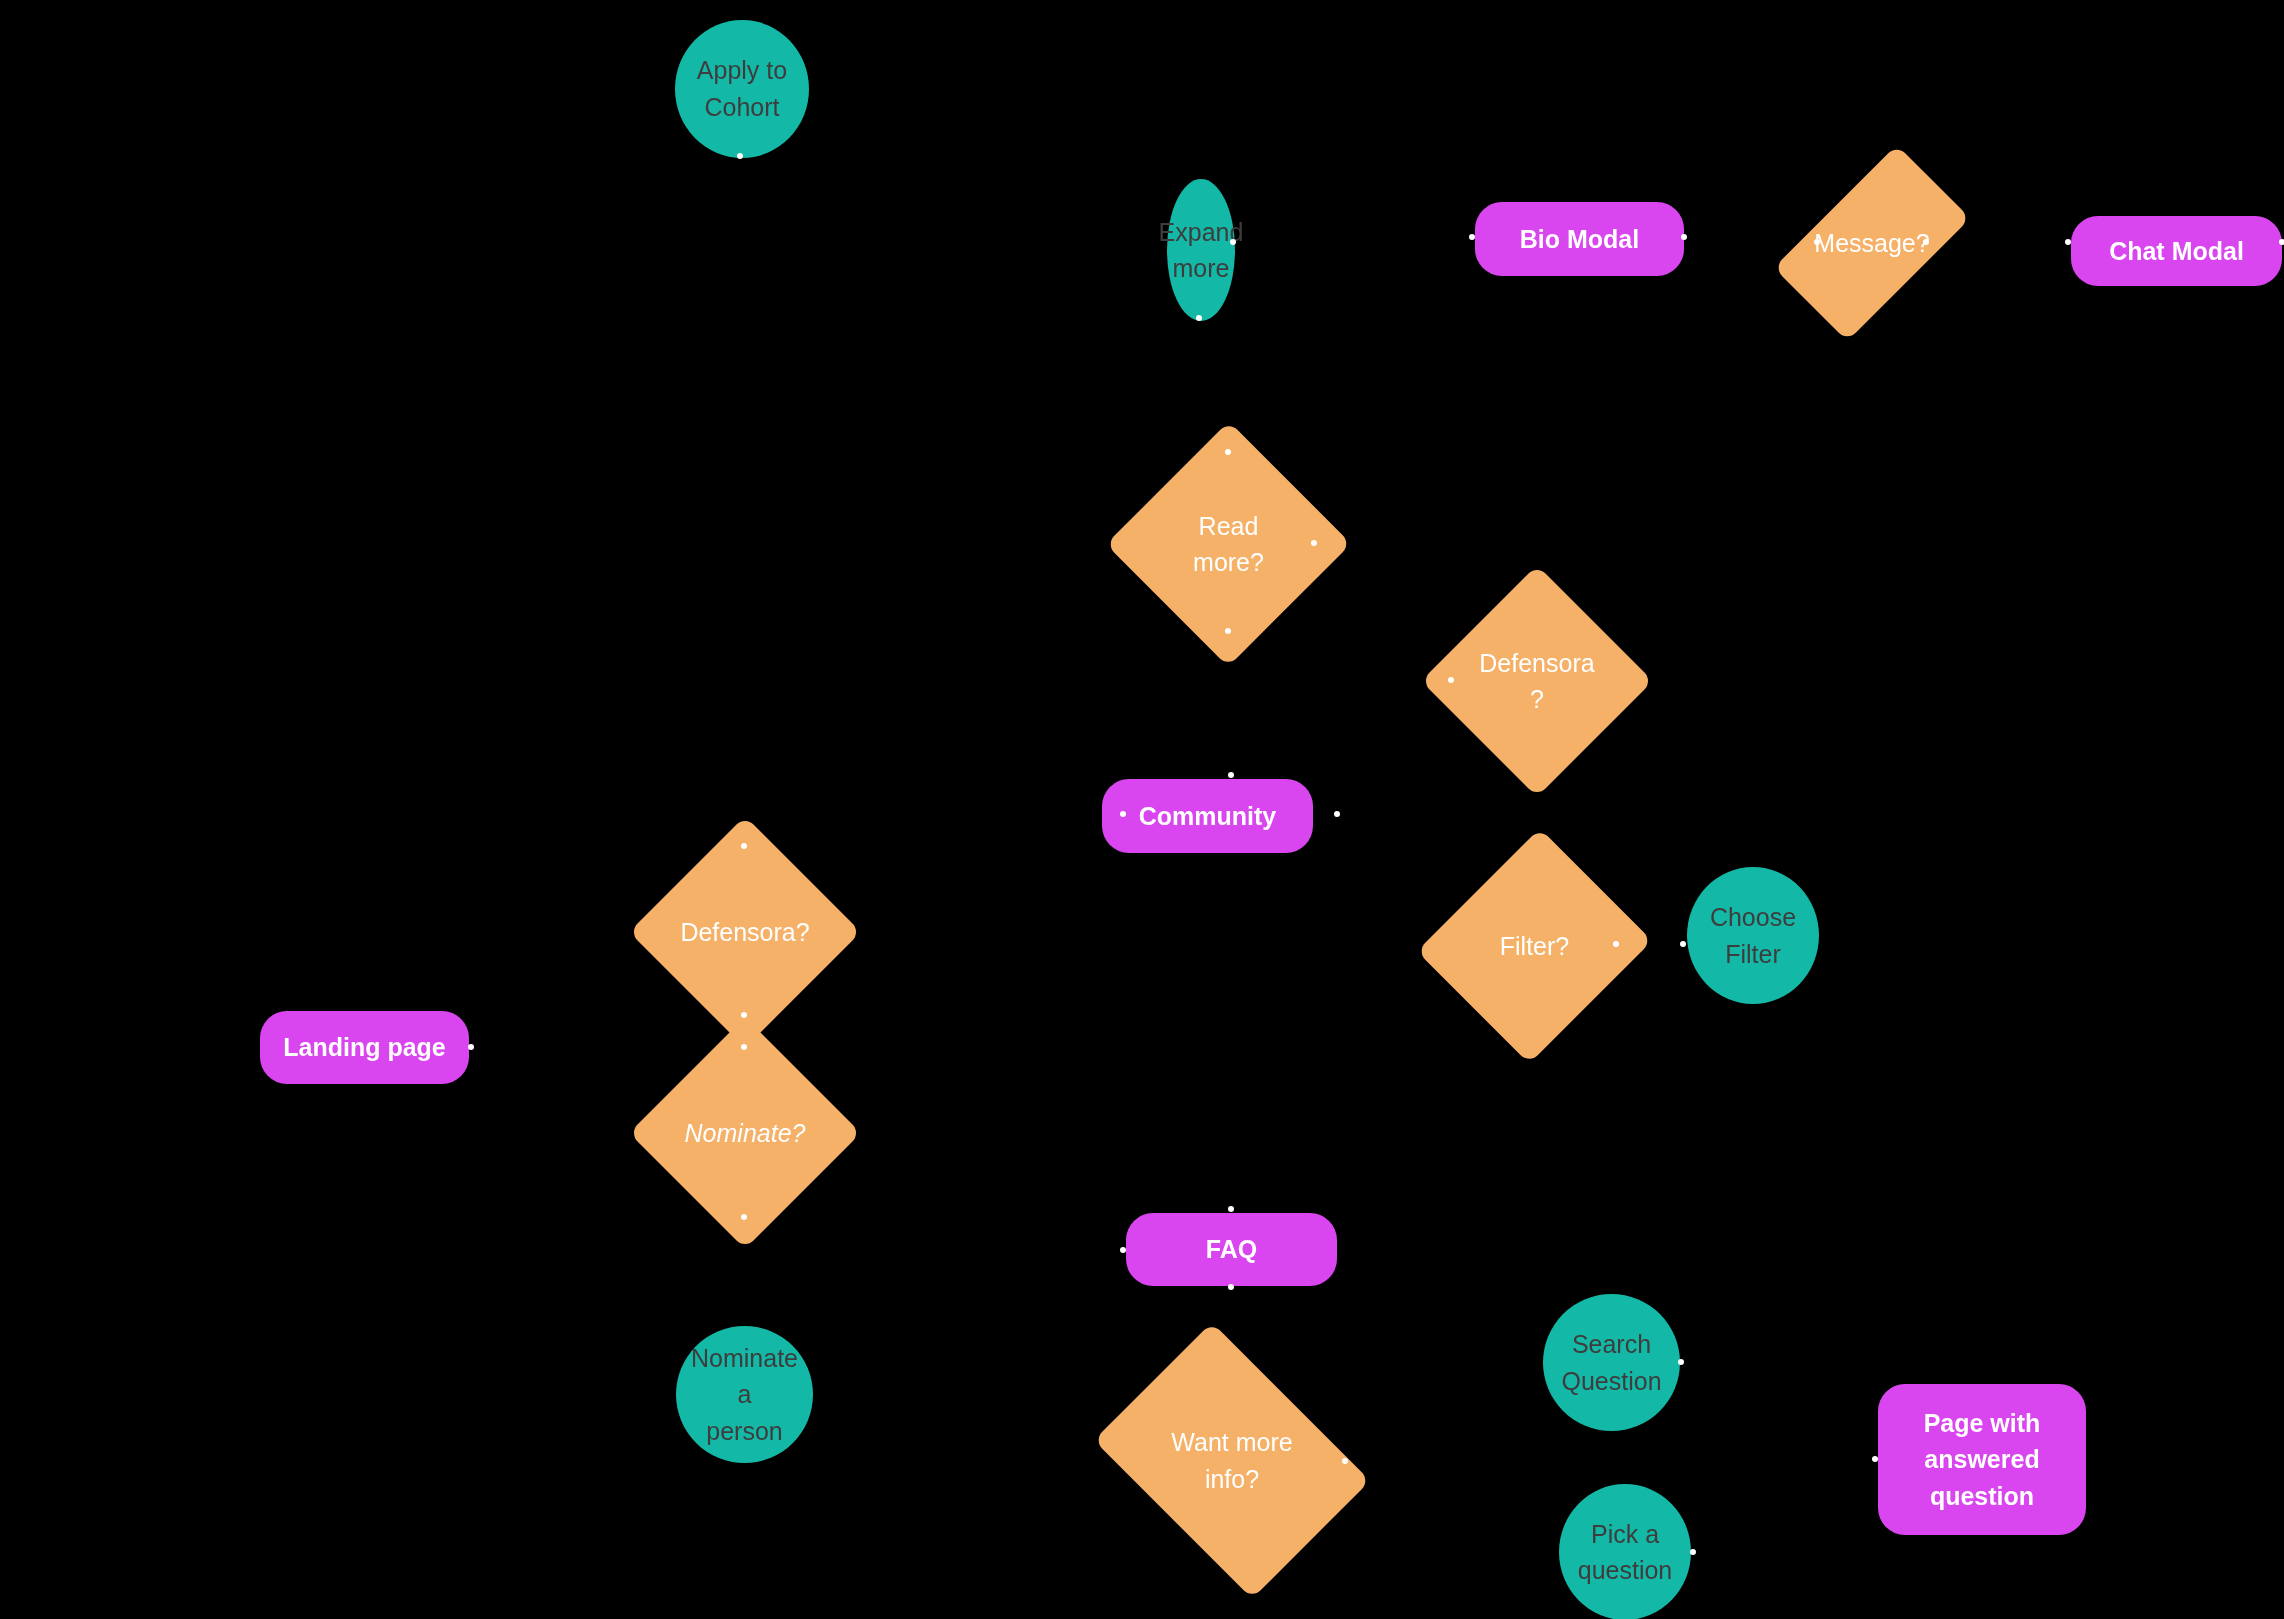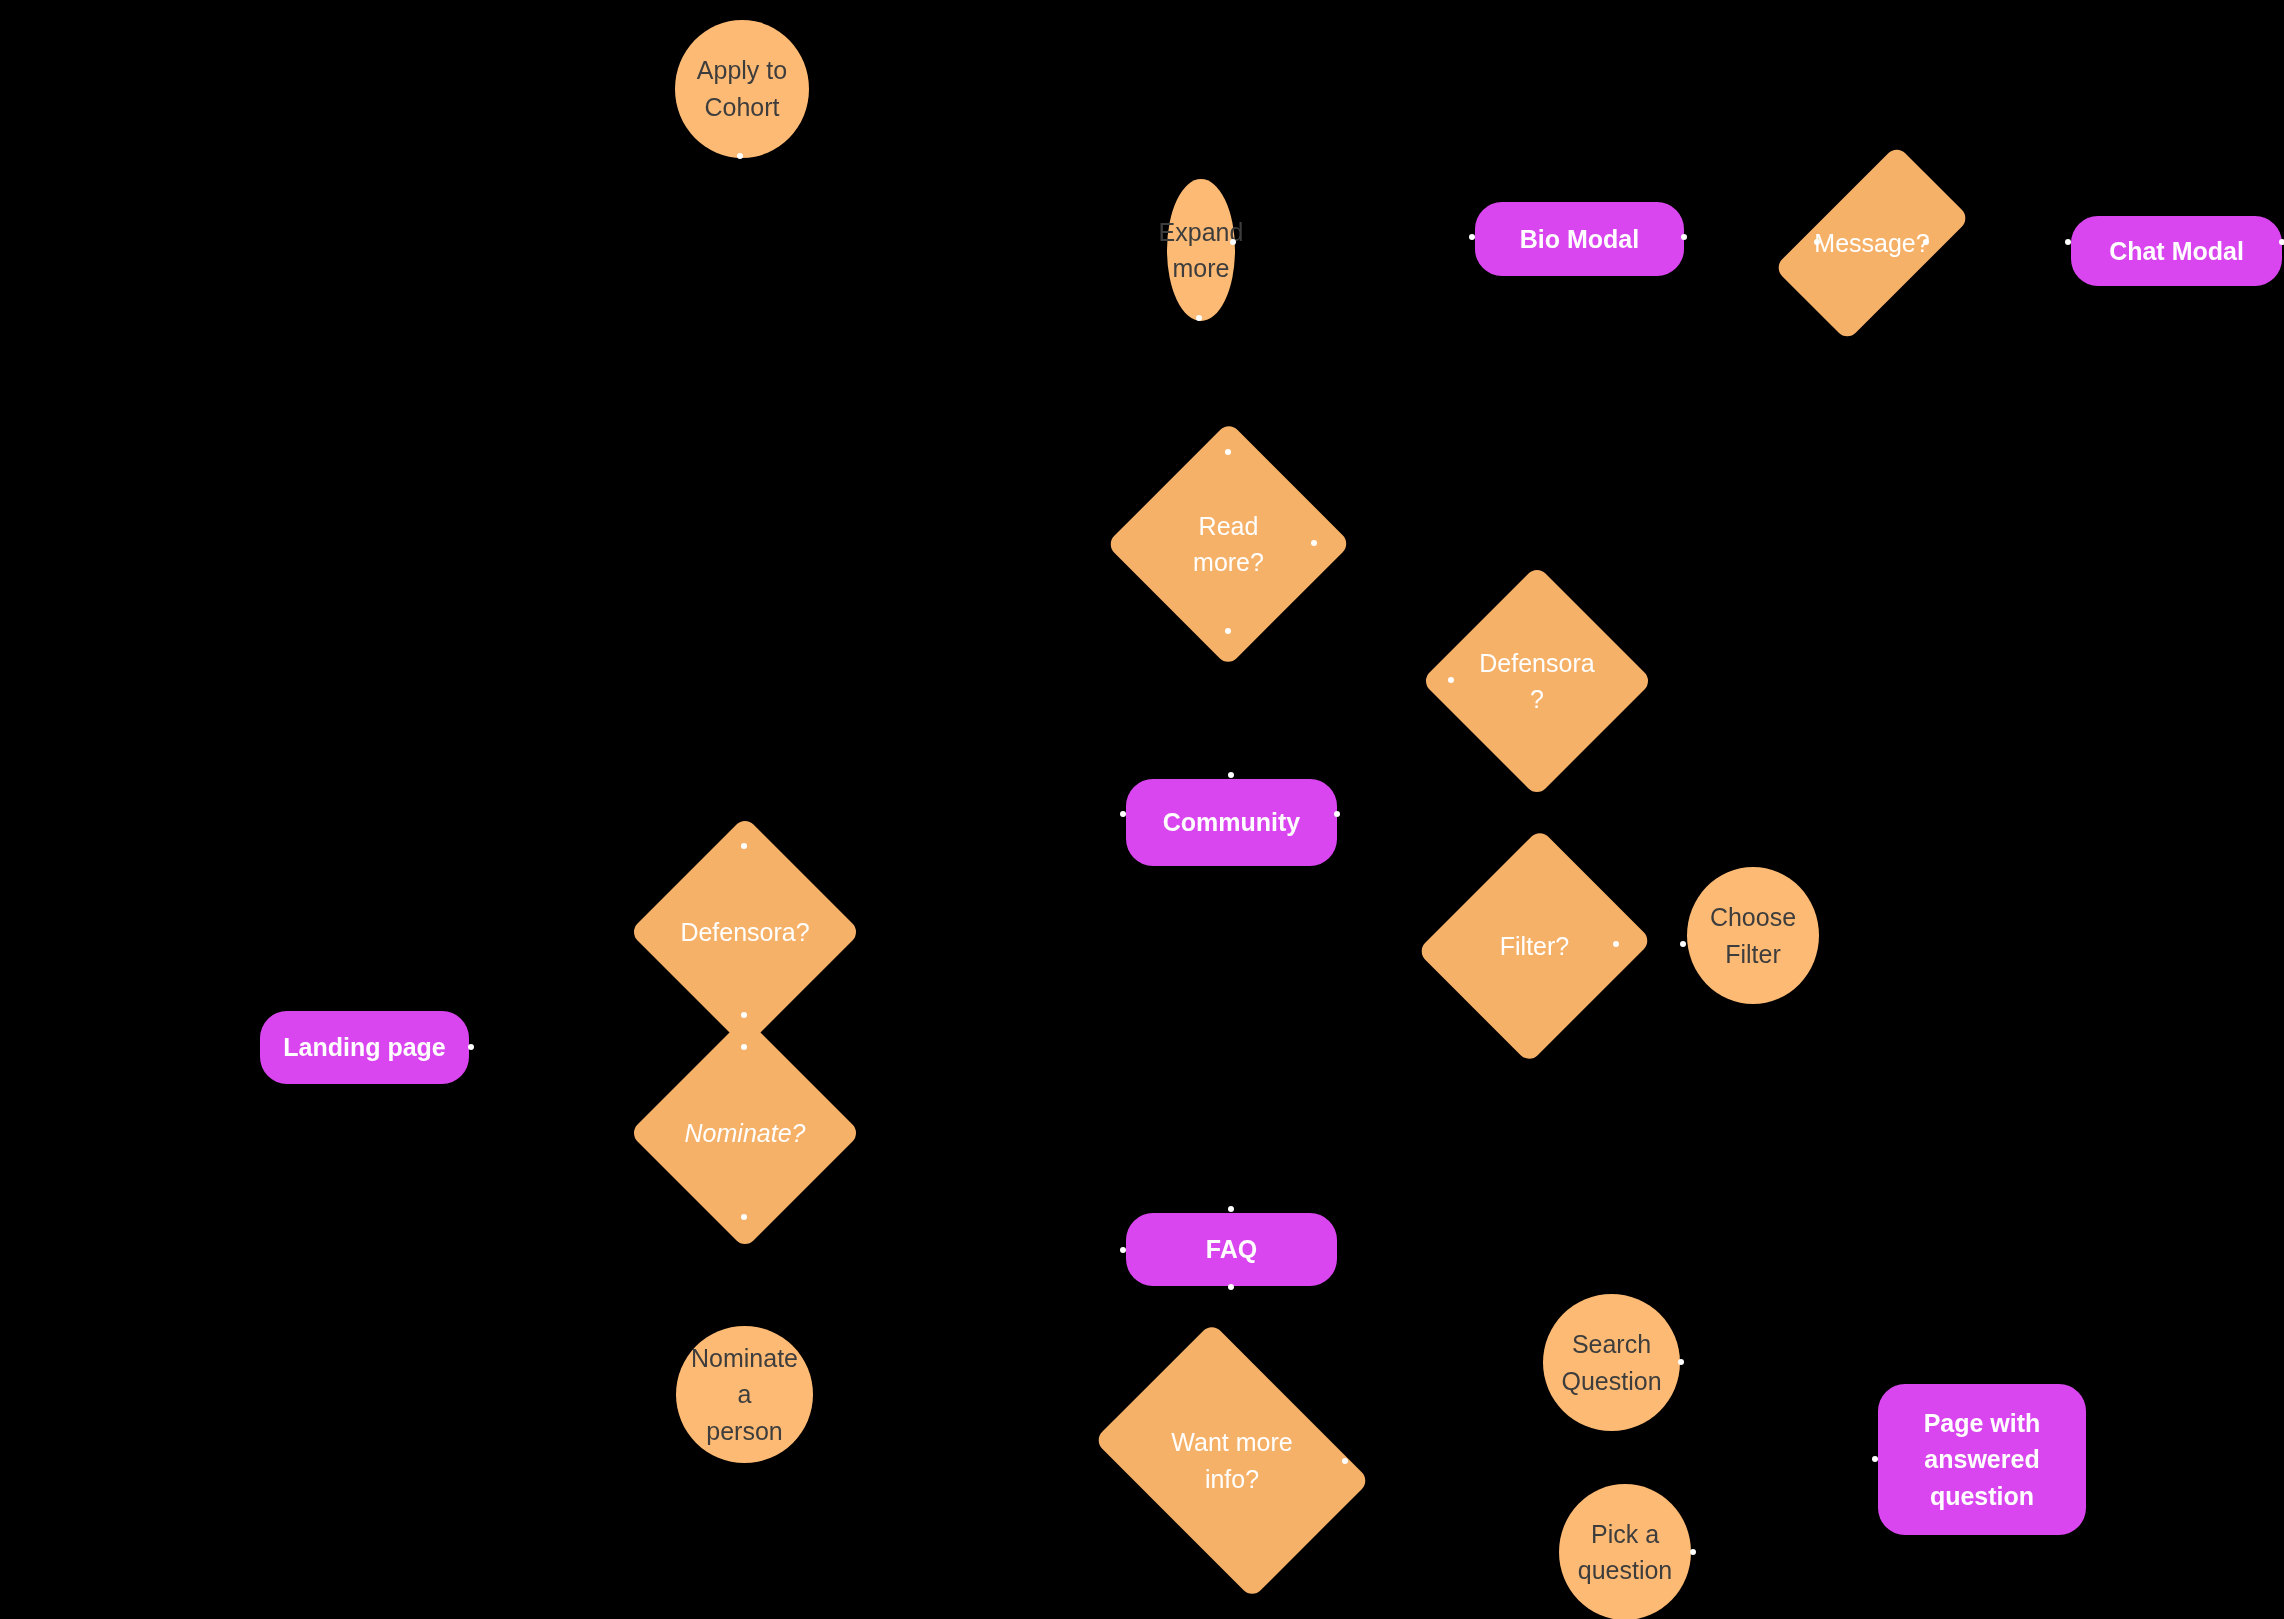--- a/index.html
+++ b/index.html
@@ -51,21 +51,21 @@
     transform-origin: center center;
     z-index: 0;
   }
   .node.decision .lbl {
     position: relative;
     z-index: 1;
     width: 118%;
   }
   
   .node.terminal {
-    background: #fdba74;
+    background: #14b8a6;
     color: #3D3D3D;
     border-radius: 50%;
     font-size: 25px;
     padding: 3.7px 6.4px;
   }
   
   .port {
     position: absolute;
     width: 6.4px;
     height: 6.4px;
@@ -82,21 +82,21 @@
 Cohort</span></div>
     <div class="node terminal" style="left: 1167px; top: 179px; width: 68px; height: 142px; font-size: 25px;"><span>Expand
 more</span></div>
     <div class="node process" style="left: 1475px; top: 202px; width: 209px; height: 74px; font-size: 25px;"><span>Bio Modal</span></div>
     <div class="node decision" style="left: 1820px; top: 156px; width: 104px; height: 174px; font-size: 25px;"><div class="diamond-bg"></div><span class="lbl">Message?</span></div>
     <div class="node process" style="left: 2071px; top: 216px; width: 211px; height: 70px; font-size: 25px;"><span>Chat Modal</span></div>
     <div class="node decision" style="left: 1142px; top: 457px; width: 173px; height: 174px; font-size: 25px;"><div class="diamond-bg"></div><span class="lbl">Read
 more?</span></div>
     <div class="node decision" style="left: 1455px; top: 599px; width: 164px; height: 164px; font-size: 25px;"><div class="diamond-bg"></div><span class="lbl">Defensora
 ?</span></div>
-    <div class="node process" style="left: 1126px; top: 779px; width: 211px; height: 87px; font-size: 25px;"><span>Community</span></div>
+    <div class="node process" style="left: 1102px; top: 779px; width: 211px; height: 74px; font-size: 25px;"><span>Community</span></div>
     <div class="node decision" style="left: 663px; top: 850px; width: 164px; height: 164px; font-size: 25px;"><div class="diamond-bg"></div><span class="lbl">Defensora?</span></div>
     <div class="node process" style="left: 260px; top: 1011px; width: 209px; height: 73px; font-size: 25px; text-align: right;"><span>Landing page</span></div>
     <div class="node terminal" style="left: 1687px; top: 867px; width: 132px; height: 137px; font-size: 25px;"><span>Choose
 Filter</span></div>
     <div class="node decision" style="left: 1455px; top: 859px; width: 159px; height: 174px; font-size: 25px;"><div class="diamond-bg"></div><span class="lbl">Filter?</span></div>
     <div class="node decision" style="left: 663px; top: 1051px; width: 164px; height: 164px; font-size: 25px; font-style: italic;"><div class="diamond-bg"></div><span class="lbl">Nominate?</span></div>
     <div class="node process" style="left: 1126px; top: 1213px; width: 211px; height: 73px; font-size: 25px;"><span>FAQ</span></div>
     <div class="node terminal" style="left: 676px; top: 1326px; width: 137px; height: 137px; font-size: 25px;"><span>Nominate a
 person</span></div>
     <div class="node terminal" style="left: 1543px; top: 1294px; width: 137px; height: 137px; font-size: 25px;"><span>Search

